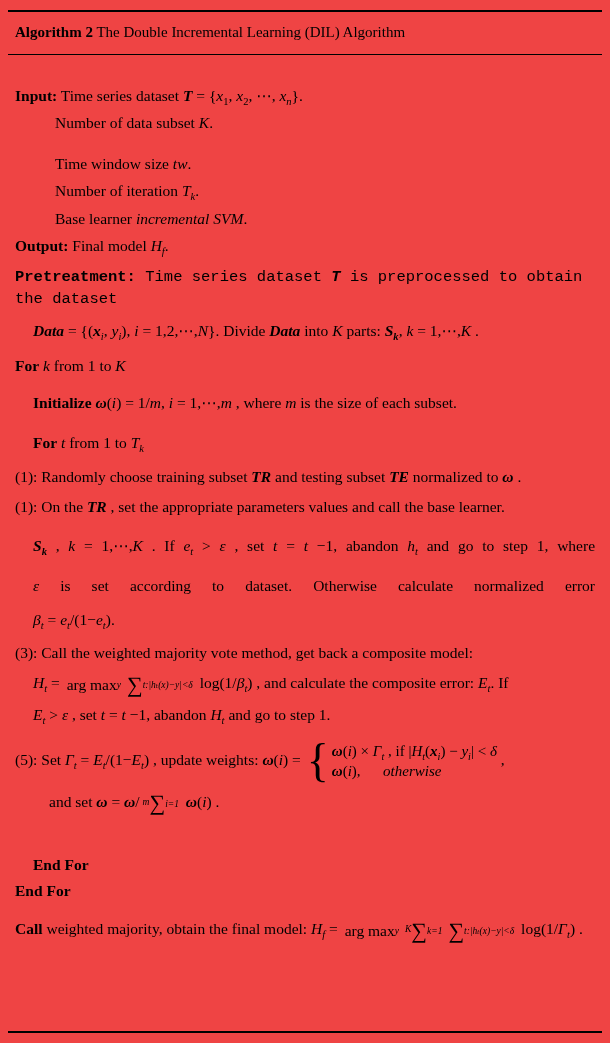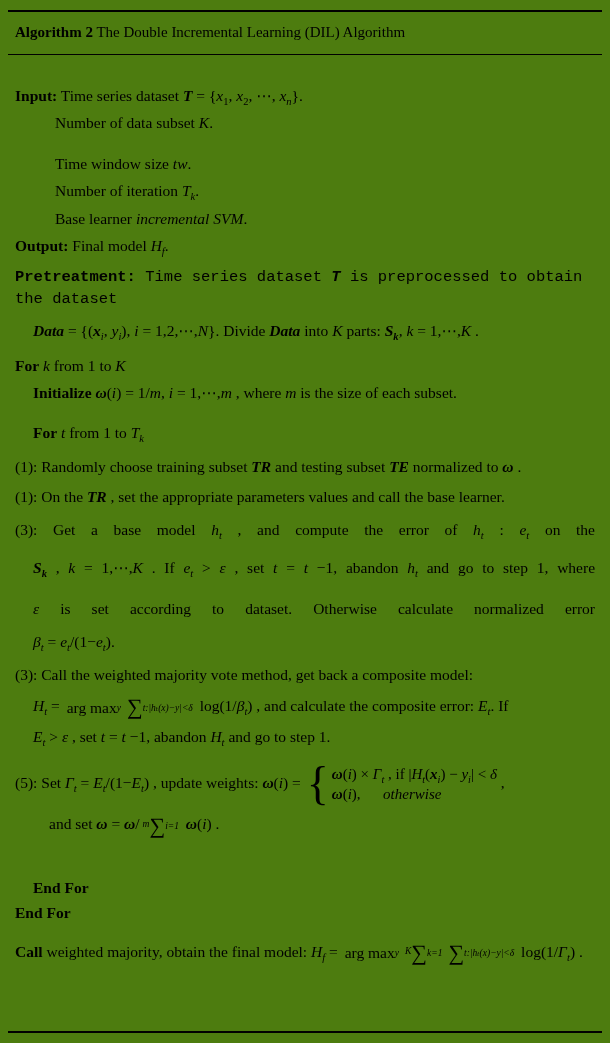--- a/index.html
+++ b/index.html
@@ -1,17 +1,17 @@
 <!DOCTYPE html>
 <html><head>
 <meta charset="utf-8">
 <style>
   html,body{margin:0;padding:0;background:#fff;color:#000;
     font-family:"Liberation Serif","DejaVu Serif",serif;}
-  .page{width:610px;height:1043px;box-sizing:border-box;padding:10px 8px;background:#4d7c0f;}
+  .page{width:610px;height:1043px;box-sizing:border-box;padding:10px 8px;background:#ef4444;}
   .algo-box{height:100%;box-sizing:border-box;border-top:2px solid #000;border-bottom:2px solid #000;
     display:flex;flex-direction:column;}
   .algo-header{font-size:15px;padding:12px 7px 13px 7px;border-bottom:1px solid #000;}
   .algo-body{font-size:15.5px;line-height:1.45;padding:30px 7px 0 7px;flex:1;}
   .ln{margin:0;}
   .b{font-weight:bold;}
   .it{font-style:italic;}
   sub{font-size:0.68em;line-height:0;}
   .just{text-align:justify;text-align-last:justify;}
   .ind1{padding-left:18px;}
@@ -39,25 +39,24 @@
     <div class="algo-body">
         <div class="ln ind0"><span class="b">Input:</span><span> Time series dataset </span><span class="b it">T</span><span> = {</span><span class="it">x</span><sub>1</sub><span>, </span><span class="it">x</span><sub>2</sub><span>, ⋯, </span><span class="it">x</span><sub class="it">n</sub><span>}.</span></div>
         <div class="ln ind2" style="margin-top: 5px;"><span>Number of data subset </span><span class="it">K</span><span>.</span></div>
         <div class="ln ind2" style="margin-top: 18px;"><span>Time window size </span><span class="it">tw</span><span>.</span></div>
         <div class="ln ind2" style="margin-top: 5px;"><span>Number of iteration </span><span class="it">T</span><sub class="it">k</sub><span>.</span></div>
         <div class="ln ind2" style="margin-top: 5px;"><span>Base learner </span><span class="it">incremental SVM</span><span>.</span></div>
         <div class="ln ind0" style="margin-top: 5px;"><span class="b">Output:</span><span> Final model </span><span class="it">H</span><sub class="it">f</sub><span>.</span></div>
         <div class="ln ind0" style="margin-top: 8px; font-family: Liberation Mono, monospace;"><span class="b">Pretreatment:</span><span> Time series dataset </span><span class="b it">T</span><span> is preprocessed to obtain the dataset</span></div>
         <div class="ln ind1" style="margin-top: 9px;"><span class="b it">Data</span><span> = {(</span><span class="b it">x</span><sub class="it">i</sub><span>, </span><span class="it">y</span><sub class="it">i</sub><span>), </span><span class="it">i</span><span> = 1,2,⋯,</span><span class="it">N</span><span>}. Divide </span><span class="b it">Data</span><span> into </span><span class="it">K</span><span> parts: </span><span class="b it">S</span><sub class="b it">k</sub><span>, </span><span class="it">k</span><span> = 1,⋯,</span><span class="it">K</span><span> .</span></div>
         <div class="ln ind0" style="margin-top: 13px;"><span class="b">For</span><span> </span><span class="it">k</span><span> from 1 to </span><span class="it">K</span></div>
-        <div class="ln ind1" style="margin-top: 4px;"><span class="b">Initialize</span><span> </span><span class="b it">ω</span><span>(</span><span class="it">i</span><span>) = 1/</span><span class="it">m</span><span>, </span><span class="it">i</span><span> = 1,⋯,</span><span class="it">m</span><span> , where </span><span class="it">m</span><span> is the size of each subset.</span></div>
+        <div class="ln ind1" style="margin-top: 14px;"><span class="b">Initialize</span><span> </span><span class="b it">ω</span><span>(</span><span class="it">i</span><span>) = 1/</span><span class="it">m</span><span>, </span><span class="it">i</span><span> = 1,⋯,</span><span class="it">m</span><span> , where </span><span class="it">m</span><span> is the size of each subset.</span></div>
         <div class="ln ind1" style="margin-top: 18px;"><span class="b">For</span><span> </span><span class="it">t</span><span> from 1 to </span><span class="it">T</span><sub class="it">k</sub></div>
         <div class="ln ind0" style="margin-top: 11px;"><span>(1): Randomly choose training subset </span><span class="b it">TR</span><span> and testing subset </span><span class="b it">TE</span><span> normalized to </span><span class="b it">ω</span><span> .</span></div>
         <div class="ln ind0" style="margin-top: 8px;"><span>(1): On the </span><span class="b it">TR</span><span> , set the appropriate parameters values and call the base learner.</span></div>
-        <div class="ln ind0 just" style="margin-top: 10px;"><span>(3): Get a base model </span><span class="it">h</span><sub class="it">t</sub><span> , and compute the error of </span><span class="it">h</span><sub class="it">t</sub><span> : </span><span class="it">e</span><sub class="it">t</sub><span> on the</span></div>
         <div class="ln ind1 just" style="margin-top: 16px;"><span class="b it">S</span><sub class="b it">k</sub><span> , </span><span class="it">k</span><span> = 1,⋯,</span><span class="it">K</span><span> . If </span><span class="it">e</span><sub class="it">t</sub><span> &gt; </span><span class="it">ε</span><span> , set </span><span class="it">t</span><span> = </span><span class="it">t</span><span> −1, abandon </span><span class="it">h</span><sub class="it">t</sub><span> and go to step 1, where</span></div>
         <div class="ln ind1 just" style="margin-top: 18px;"><span class="it">ε</span><span> is set according to dataset. Otherwise calculate normalized error</span></div>
         <div class="ln ind1" style="margin-top: 11px;"><span class="it">β</span><sub class="it">t</sub><span> = </span><span class="it">e</span><sub class="it">t</sub><span>/(1−</span><span class="it">e</span><sub class="it">t</sub><span>).</span></div>
         <div class="ln ind0" style="margin-top: 11px;"><span>(3): Call the weighted majority vote method, get back a composite model:</span></div>
         <div class="ln ind1" style="margin-top: 8px;"><span class="it">H</span><sub class="it">t</sub><span> = </span><span class="stack">
             <span class="op-text">arg max</span>
             <span class="lim">y</span>
           </span><span class="stack">
             <span class="op-sigma">∑</span>
             <span class="lim">t:|hₜ(x)−y|&lt;δ</span>

